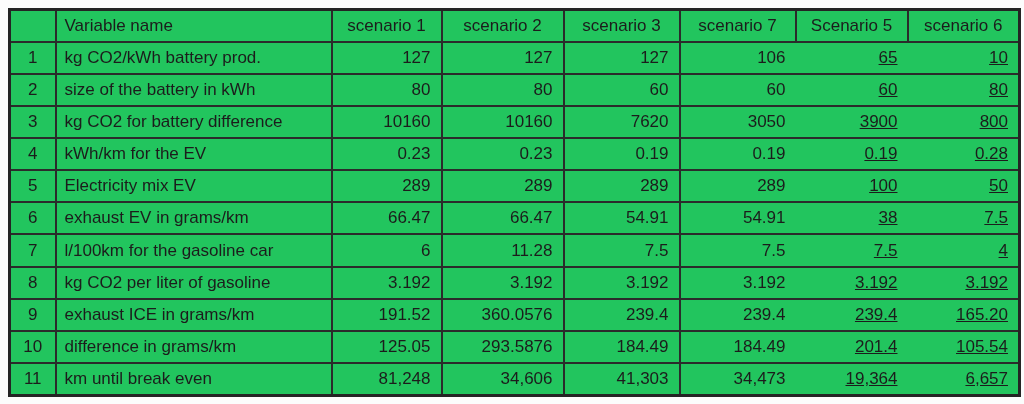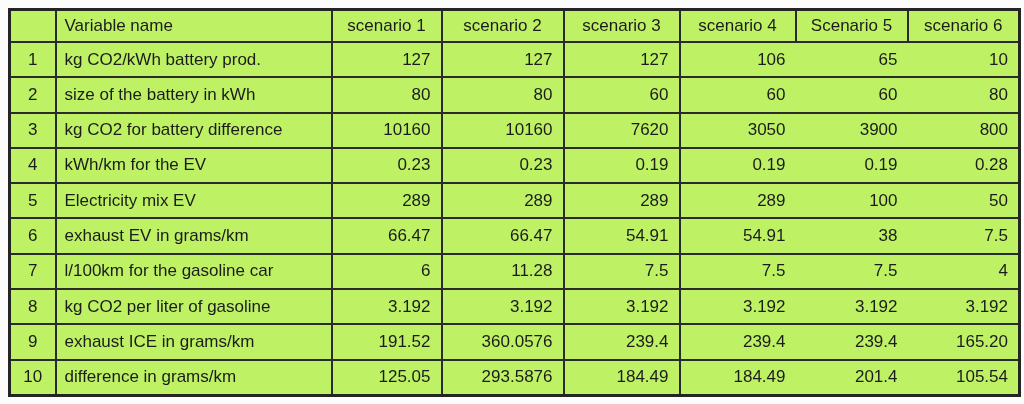--- a/index.html
+++ b/index.html
@@ -16,21 +16,21 @@
     overflow: hidden;
   }
   table.data-table {
     position: absolute;
     left: 8px;
     top: 8px;
     width: 1010px;
     height: 389px;
     border-collapse: collapse;
     table-layout: fixed;
-    background: #bef264;
+    background: #22c55e;
     border: 3px solid #242424;
   }
   .data-table th,
   .data-table td {
     border: 2px solid #2b2b2b;
     font-size: 17px;
     font-weight: normal;
     color: #1c1c1c;
     padding: 0 10px;
     white-space: nowrap;
@@ -43,21 +43,21 @@
     text-align: center;
     padding: 0 4px;
   }
   .data-table .col-name {
     text-align: left;
     padding-left: 8px;
   }
   .data-table th.scn { text-align: center; padding: 0 6px; }
   .data-table td.num { text-align: right; }
   
-  .data-table td.nl { border-left: 2px hidden #2b2b2b; }
+  .data-table td.nl { border-left: 2px hidden #2b2b2b; text-decoration: underline; }
 </style>
 </head>
 <body>
 
 <div class="canvas">
   <table class="data-table">
     <colgroup>
       <col style="width:46px">
       <col style="width:276px">
       <col style="width:110px">
@@ -67,21 +67,21 @@
       <col style="width:112px">
       <col style="width:112px">
     </colgroup>
     <thead>
       <tr>
         <th class="corner"></th>
         <th class="col-name">Variable name</th>
         <th class="scn">scenario 1</th>
         <th class="scn">scenario 2</th>
         <th class="scn">scenario 3</th>
-        <th class="scn">scenario 4</th>
+        <th class="scn">scenario 7</th>
         <th class="scn">Scenario 5</th>
         <th class="scn">scenario 6</th>
       </tr>
     </thead>
     <tbody>
         <tr>
           <td class="col-num">1</td>
           <td class="col-name">kg CO2/kWh battery prod.</td>
           <td class="num">127</td>
           <td class="num">127</td>
@@ -173,15 +173,25 @@
         <tr>
           <td class="col-num">10</td>
           <td class="col-name">difference in grams/km</td>
           <td class="num">125.05</td>
           <td class="num">293.5876</td>
           <td class="num">184.49</td>
           <td class="num">184.49</td>
           <td class="num nl">201.4</td>
           <td class="num nl">105.54</td>
         </tr>
+        <tr>
+          <td class="col-num">11</td>
+          <td class="col-name">km until break even</td>
+          <td class="num">81,248</td>
+          <td class="num">34,606</td>
+          <td class="num">41,303</td>
+          <td class="num">34,473</td>
+          <td class="num nl">19,364</td>
+          <td class="num nl">6,657</td>
+        </tr>
       </tbody>
   </table>
 </div>
 
 </body></html>

